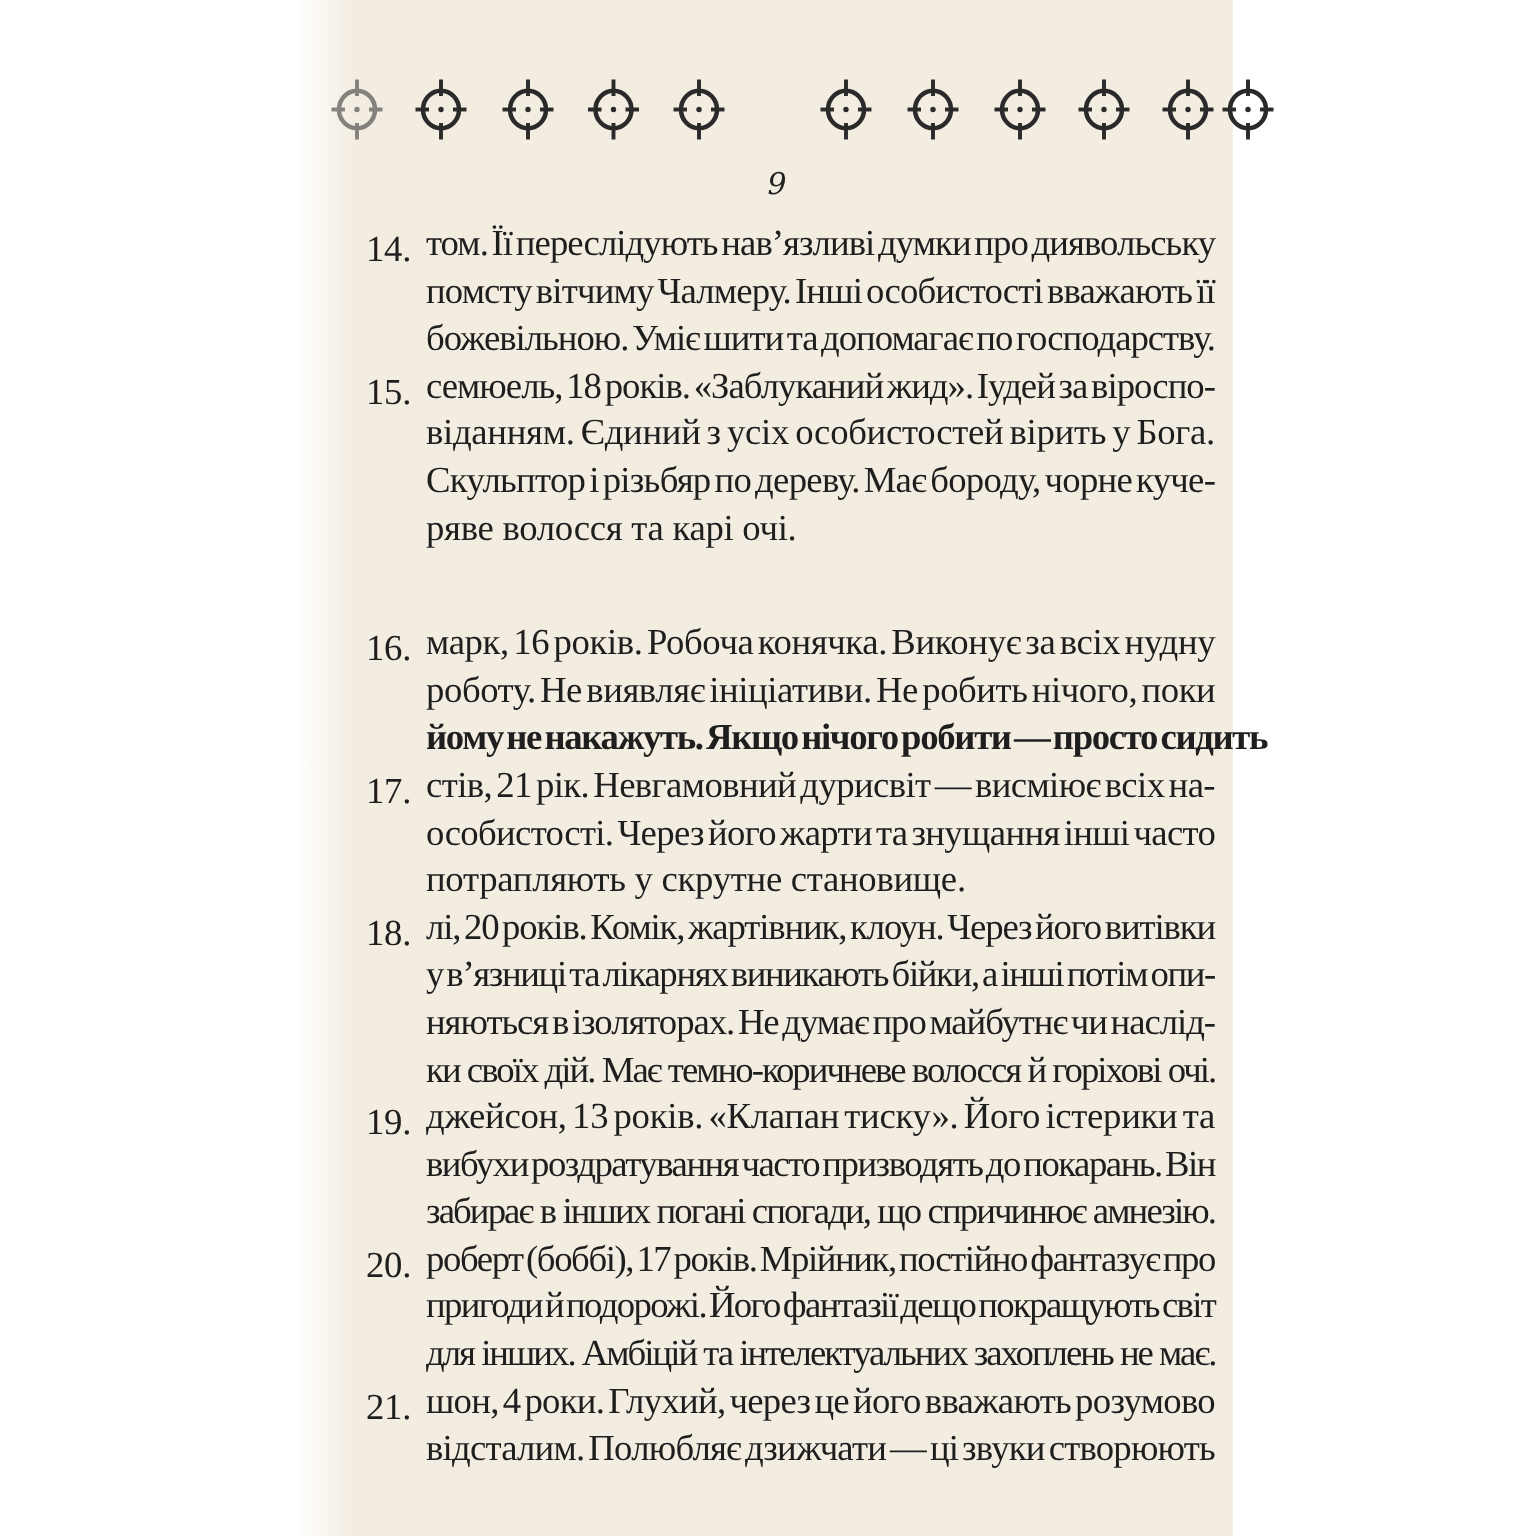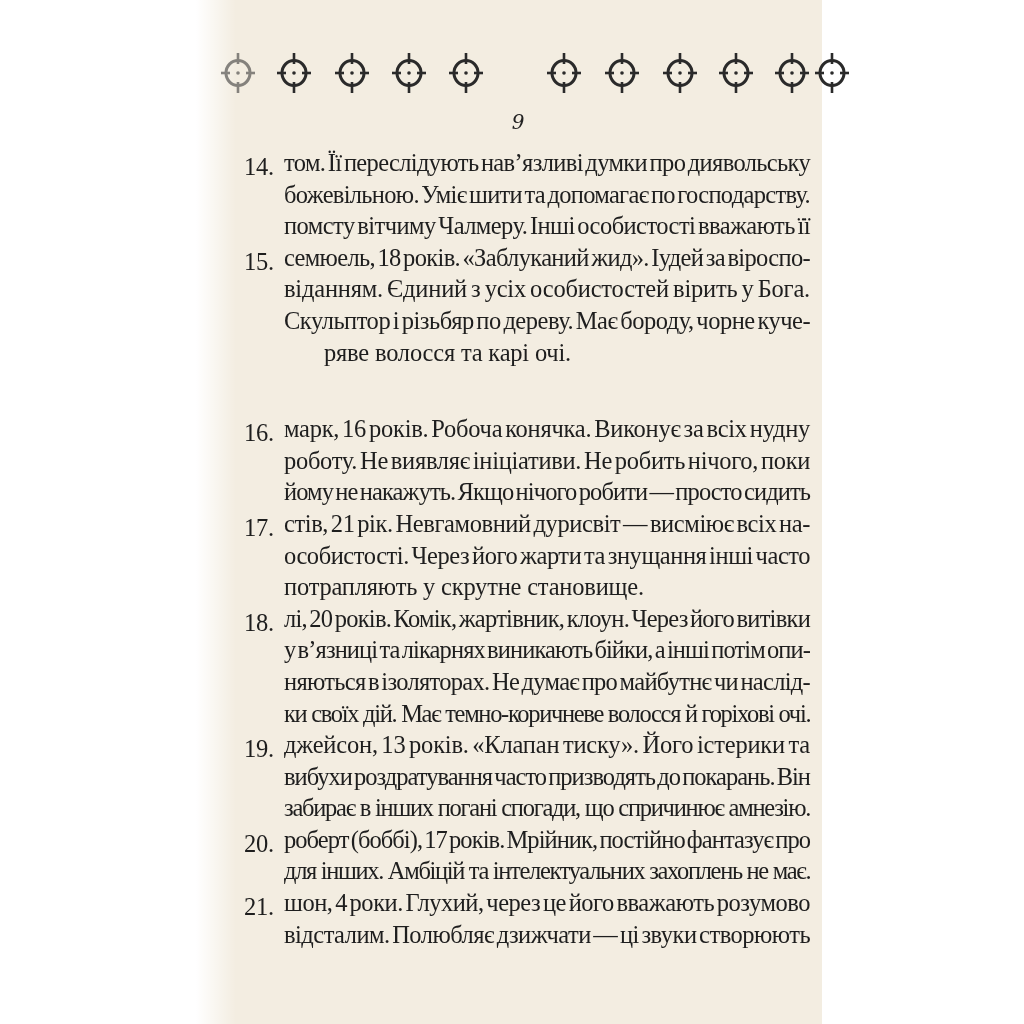--- a/index.html
+++ b/index.html
@@ -142,35 +142,35 @@
           <line x1="26" y1="23" x2="35" y2="23" stroke="#2a2a2a" stroke-width="2.6"></line>
           <circle cx="18" cy="23" r="1.8" fill="#2a2a2a"></circle>
         </svg>
       </div>
   </div>
 
   <div class="entries" id="entries">
       <div class="entry">
         <span class="num">14.</span>
         <span class="line" style="display: block; word-spacing: -3px; letter-spacing: -0.64px; margin-top: 16px;">том. Її переслідують нав’язливі думки про диявольську</span>
+        <span class="line" style="display: block; word-spacing: -3px; letter-spacing: -0.55px;">помсту вітчиму Чалмеру. Інші особистості вважають її</span>
         <span class="line" style="display: block; word-spacing: -3px; letter-spacing: -0.69px;">божевільною. Уміє шити та допомагає по господарству.</span>
-        <span class="line" style="display: block; word-spacing: -3px; letter-spacing: -0.55px;">помсту вітчиму Чалмеру. Інші особистості вважають її</span>
       </div>
       <div class="entry">
         <span class="num">15.</span>
         <span class="line" style="display: block; word-spacing: -3px; letter-spacing: -0.66px;">семюель, 18 років. «Заблуканий жид». Іудей за віроспо-</span>
         <span class="line" style="display: block; word-spacing: -1.85px;">віданням. Єдиний з усіх особистостей вірить у Бога.</span>
         <span class="line" style="display: block; word-spacing: -3px; letter-spacing: -0.48px;">Скульптор і різьбяр по дереву. Має бороду, чорне куче-</span>
-        <span class="line last" style="display: block; margin-left: 40px;">ряве волосся та карі очі.</span>
+        <span class="line last" style="display: block;">ряве волосся та карі очі.</span>
       </div>
       <div class="entry">
         <span class="num">16.</span>
         <span class="line" style="display: block; word-spacing: -3px; letter-spacing: -0.25px; margin-top: 45px;">марк, 16 років. Робоча конячка. Виконує за всіх нудну</span>
         <span class="line" style="display: block; word-spacing: -3px; letter-spacing: -0.29px;">роботу. Не виявляє ініціативи. Не робить нічого, поки</span>
-        <span class="line" style="display: block; word-spacing: -3px; letter-spacing: -0.89px;">йому не накажуть. Якщо нічого робити — просто сидить</span>
+        <span class="line" style="display: block; word-spacing: -3px; letter-spacing: -0.89px; font-weight: bold;">йому не накажуть. Якщо нічого робити — просто сидить</span>
       </div>
       <div class="entry">
         <span class="num">17.</span>
         <span class="line" style="display: block; word-spacing: -3px; letter-spacing: -0.4px;">стів, 21 рік. Невгамовний дурисвіт — висміює всіх на-</span>
         <span class="line" style="display: block; word-spacing: -3px; letter-spacing: -0.44px;">особистості. Через його жарти та знущання інші часто</span>
         <span class="line last" style="display: block;">потрапляють у скрутне становище.</span>
       </div>
       <div class="entry">
         <span class="num">18.</span>
         <span class="line" style="display: block; word-spacing: -3px; letter-spacing: -0.75px;">лі, 20 років. Комік, жартівник, клоун. Через його витівки</span>
@@ -180,20 +180,21 @@
       </div>
       <div class="entry">
         <span class="num">19.</span>
         <span class="line" style="display: block; word-spacing: -2.37px; letter-spacing: -0.2px;">джейсон, 13 років. «Клапан тиску». Його істерики та</span>
         <span class="line" style="display: block; word-spacing: -3px; letter-spacing: -0.99px;">вибухи роздратування часто призводять до покарань. Він</span>
         <span class="line last" style="display: block; letter-spacing: -1.26px;">забирає в інших погані спогади, що спричинює амнезію.</span>
       </div>
       <div class="entry">
         <span class="num">20.</span>
         <span class="line" style="display: block; word-spacing: -3px; letter-spacing: -0.94px;">роберт (боббі), 17 років. Мрійник, постійно фантазує про</span>
+        <span class="line" style="display: block; word-spacing: -3px; letter-spacing: -1.1px;">пригоди й подорожі. Його фантазії дещо покращують світ</span>
         <span class="line last" style="display: block; letter-spacing: -1.33px;">для інших. Амбіцій та інтелектуальних захоплень не має.</span>
       </div>
       <div class="entry">
         <span class="num">21.</span>
         <span class="line" style="display: block; word-spacing: -3px; letter-spacing: -0.47px;">шон, 4 роки. Глухий, через це його вважають розумово</span>
         <span class="line" style="display: block; word-spacing: -3px; letter-spacing: -0.52px;">відсталим. Полюбляє дзижчати — ці звуки створюють</span>
       </div>
     </div>
 </div>
 

